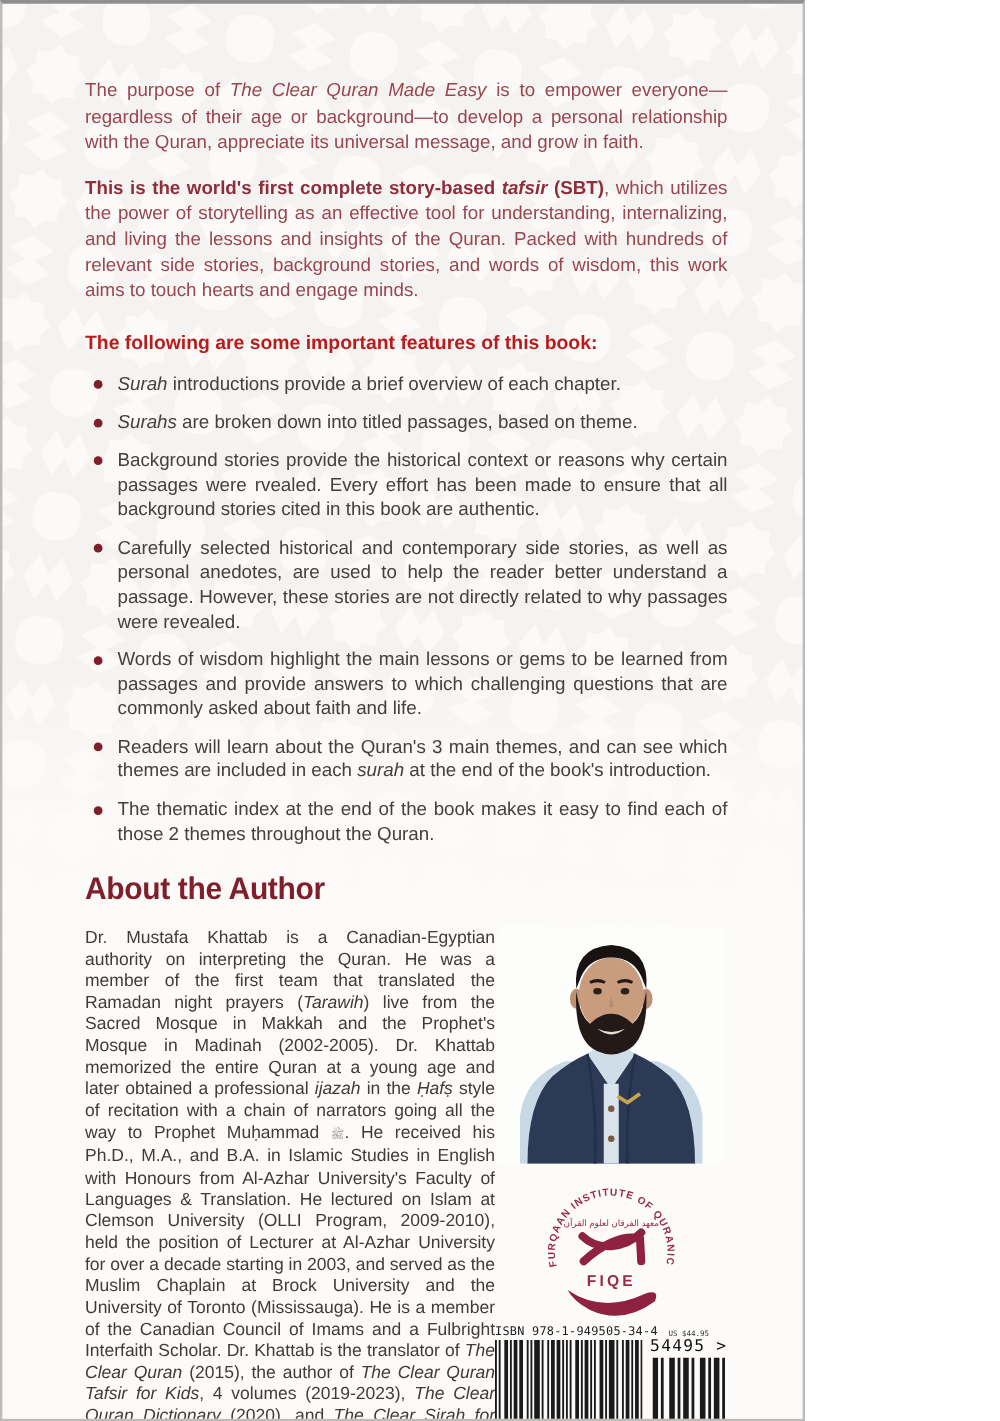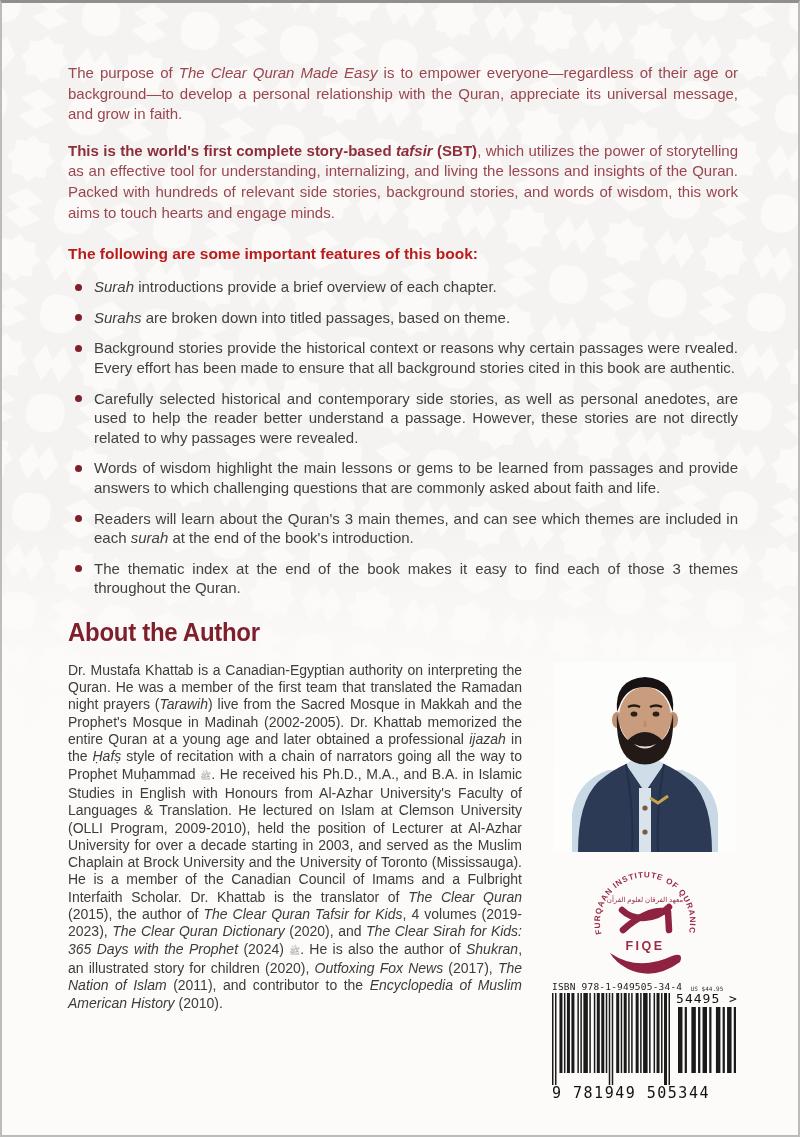--- a/index.html
+++ b/index.html
@@ -1,19 +1,19 @@
 <!DOCTYPE html>
 <html><head>
 <meta charset="utf-8">
 <style>
   html,body{margin:0;padding:0;background:#ffffff;}
   *{box-sizing:border-box;}
   .cover{
     position:relative;
-    width:800px;height:1137px;
+    width:644px;height:1137px;
     background:#fcfbf9;
     border:2px solid #bdbcba;
     border-top:3px solid #8f8f8f;
     overflow:hidden;
     font-family:"Liberation Sans","DejaVu Sans",sans-serif;
   }
   .bg-pattern{position:absolute;top:0;left:0;z-index:0;}
   .bg-fade{
     position:absolute;inset:0;z-index:0;
     background:linear-gradient(180deg,rgba(252,251,249,0) 0%,rgba(252,251,249,0) 46%,rgba(252,251,249,.85) 58%,#fcfbf9 68%);
@@ -122,21 +122,21 @@
 
     <div class="features-heading">The following are some important features of this book:</div>
 
     <ul class="features">
       <li><i>Surah</i> introductions provide a brief overview of each chapter.</li>
       <li><i>Surahs</i> are broken down into titled passages, based on theme.</li>
       <li>Background stories provide the historical context or reasons why certain passages were rvealed. Every effort has been made to ensure that all background stories cited in this book are authentic.</li>
       <li>Carefully selected historical and contemporary side stories, as well as personal anedotes, are used to help the reader better understand a passage. However, these stories are not directly related to why passages were revealed.</li>
       <li>Words of wisdom highlight the main lessons or gems to be learned from passages and provide answers to which challenging questions that are commonly asked about faith and life.</li>
       <li>Readers will learn about the Quran's 3 main themes, and can see which themes are included in each <i>surah</i> at the end of the book's introduction.</li>
-      <li>The thematic index at the end of the book makes it easy to find each of those 3 themes throughout the Quran.</li>
+      <li>The thematic index at the end of the book makes it easy to find each of those 2 themes throughout the Quran.</li>
     </ul>
 
     <div class="about-heading">About the Author</div>
 
     <div class="author-row">
 
       <div class="about-text">Dr. Mustafa Khattab is a Canadian-Egyptian authority on interpreting the Quran. He was a member of the first team that translated the Ramadan night prayers (<i>Tarawih</i>) live from the Sacred Mosque in Makkah and the Prophet's Mosque in Madinah (2002-2005). Dr. Khattab memorized the entire Quran at a young age and later obtained a professional <i>ijazah</i> in the <i>Ḥafṣ</i> style of recitation with a chain of narrators going all the way to Prophet Muḥammad <span class="pbuh">ﷺ</span>. He received his Ph.D., M.A., and B.A. in Islamic Studies in English with Honours from Al-Azhar University's Faculty of Languages &amp; Translation. He lectured on Islam at Clemson University (OLLI Program, 2009-2010), held the position of Lecturer at Al-Azhar University for over a decade starting in 2003, and served as the Muslim Chaplain at Brock University and the University of Toronto (Mississauga). He is a member of the Canadian Council of Imams and a Fulbright Interfaith Scholar. Dr. Khattab is the translator of <i>The Clear Quran</i> (2015), the author of <i>The Clear Quran Tafsir for Kids</i>, 4 volumes (2019-2023), <i>The Clear Quran Dictionary</i> (2020), and <i>The Clear Sirah for Kids: 365 Days with the Prophet</i> <span class="pbuh">ﷺ</span> (2024). He is also the author of <i>Shukran</i>, an illustrated story for children (2020), <i>Outfoxing Fox News</i> (2017), <i>The Nation of Islam</i> (2011), and contributor to the <i>Encyclopedia of Muslim American History</i> (2010).</div>
 
       <div class="right-col">
 

